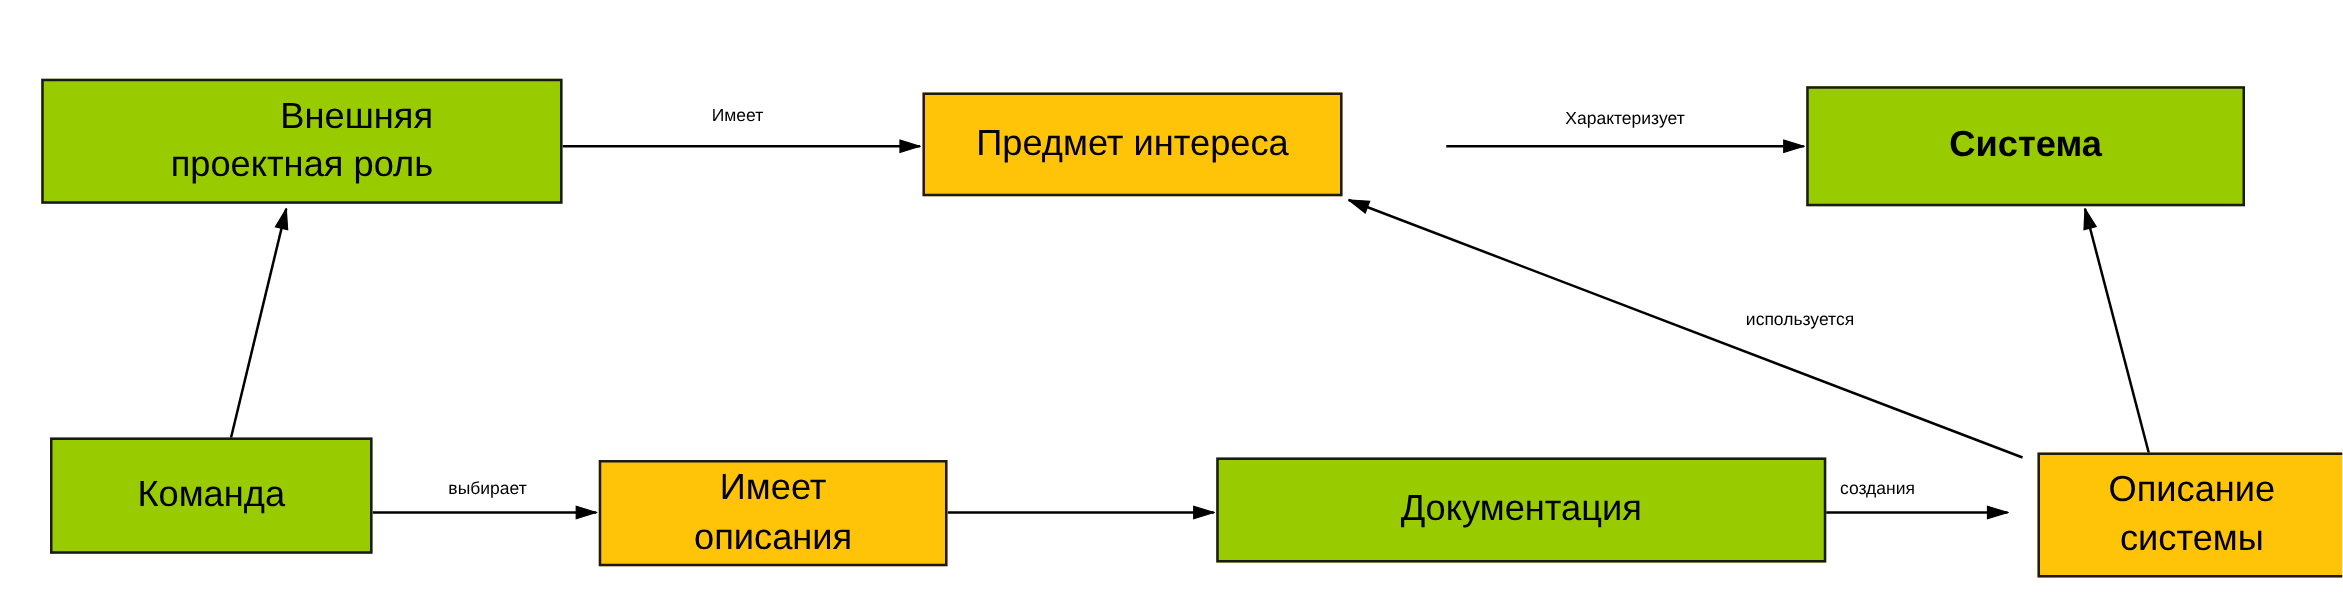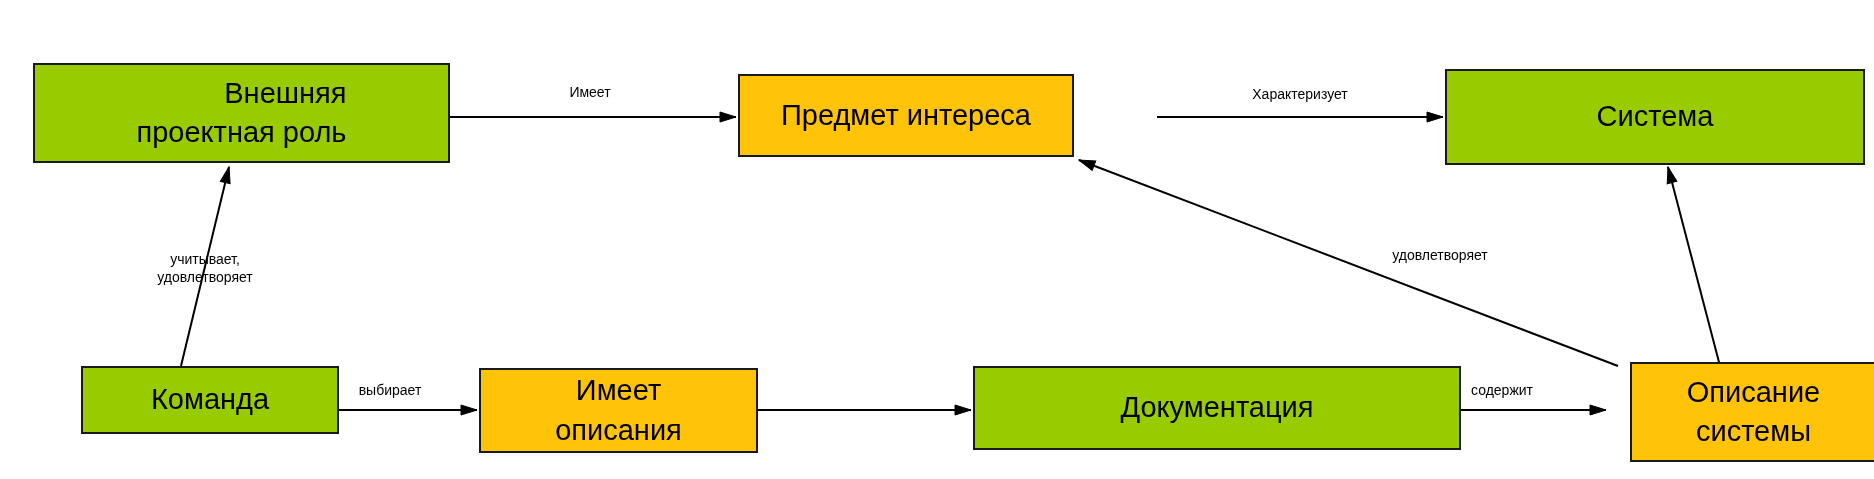--- a/index.html
+++ b/index.html
@@ -71,39 +71,37 @@
     <path class="edge" d="M1397,410 L1606,410" marker-end="url(#arrow)"></path>
     <path class="edge" d="M1618,366 L1079,160" marker-end="url(#arrow)"></path>
     <path class="edge" d="M1720,366 L1668,167" marker-end="url(#arrow)"></path>
   </svg>
 
   <div class="node green" style="left:33px;  top:63px;  width:417px; height:100px;text-align:right;">Внешняя
 проектная роль</div>
 
   <div class="node yellow" style="left:738px; top:74px;  width:336px; height:83px;">Предмет интереса</div>
 
-  <div class="node green" style="left:1445px;top:69px;  width:420px; height:96px;">Система</div>
+  <div class="node green" style="left:1445px;top:69px;  width:351px; height:96px;font-weight:bold;">Система</div>
 
-  <div class="node green" style="left:40px;  top:366px; width:258px; height:68px;margin-left:41px;">Команда</div>
+  <div class="node green" style="left:40px;  top:350px; width:258px; height:93px;">Команда</div>
 
   <div class="node yellow" style="left:479px; top:368px; width:279px; height:85px;">Имеет
 описания</div>
 
   <div class="node green" style="left:973px; top:366px; width:488px; height:84px;">Документация</div>
 
   <div class="node yellow" style="left:1610px;top:362px; width:247px; height:100px;margin-left:20px;">Описание
 системы</div>
 
   <div class="edge-label" style="left:590px;  top:92px;">Имеет</div>
 
   <div class="edge-label" style="left:1300px; top:94px;text-align:center;">Характеризует</div>
 
-  <div class="edge-label" style="left:205px;  top:268px;">учитывает,
-удовлетворяет</div>
 
   <div class="edge-label" style="left:390px;  top:390px;">выбирает</div>
 
 
-  <div class="edge-label" style="left:1502px; top:390px;">содержит</div>
+  <div class="edge-label" style="left:1502px; top:390px;">создания</div>
 
-  <div class="edge-label" style="left:1440px; top:255px;">удовлетворяет</div>
+  <div class="edge-label" style="left:1440px; top:255px;">используется</div>
 
 </div>
 
 </body></html>

